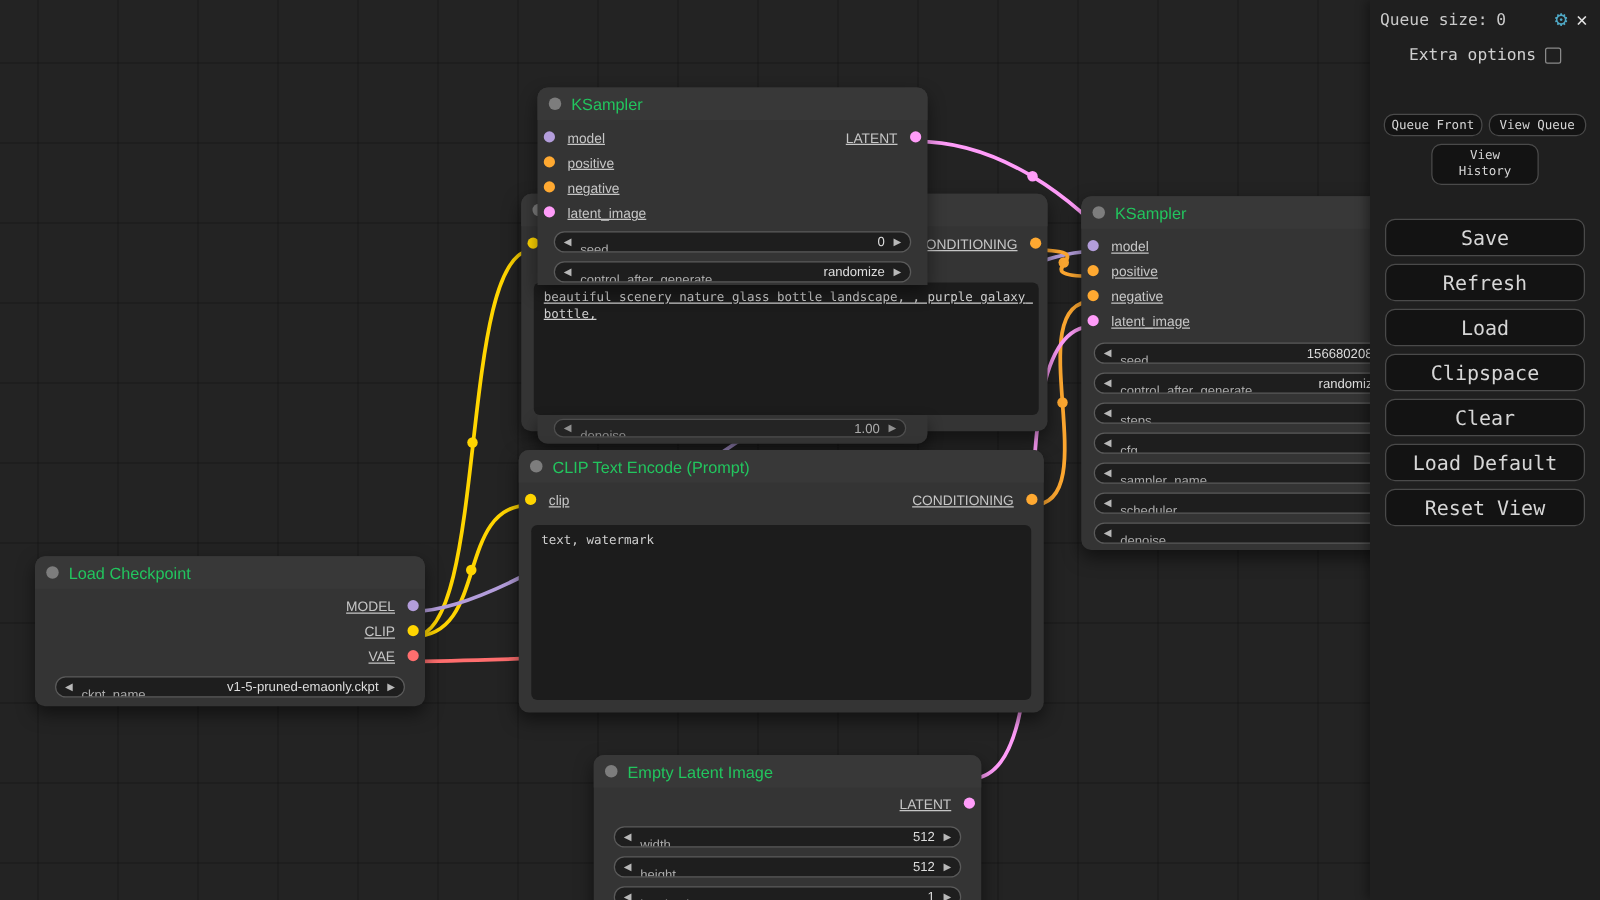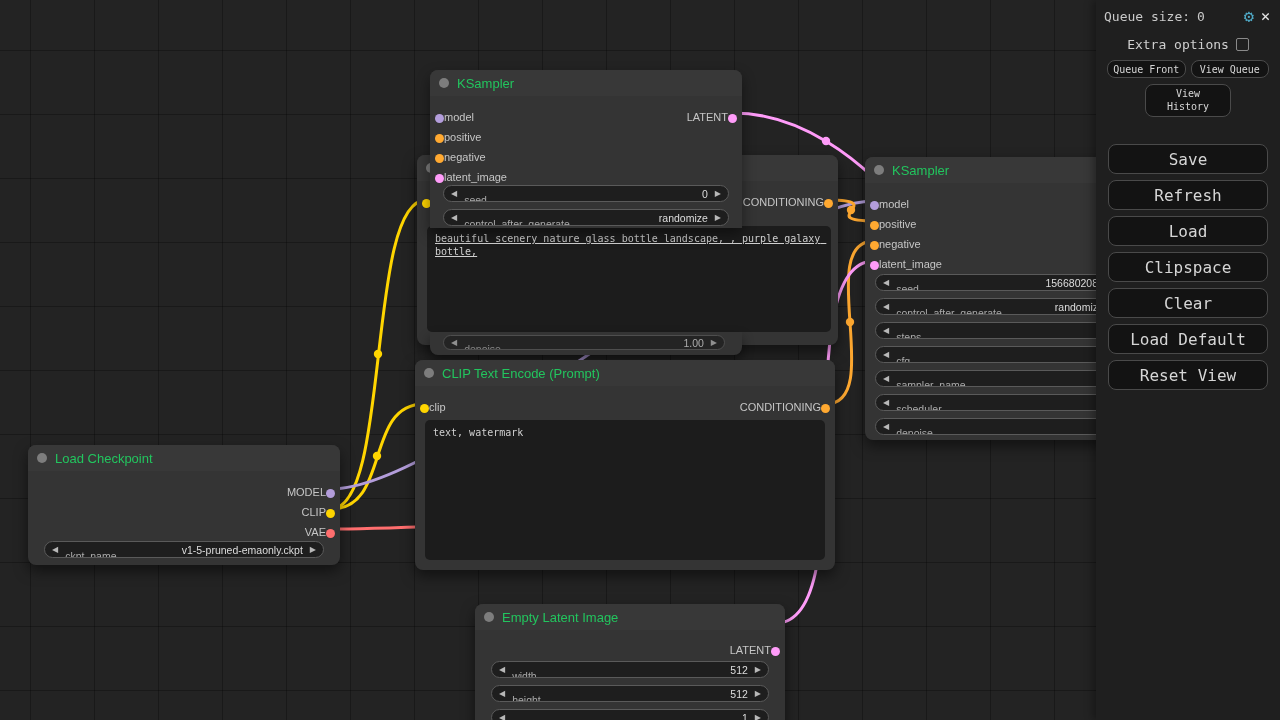--- a/index.html
+++ b/index.html
@@ -15,22 +15,22 @@
   .wires{position:absolute;left:0;top:0;z-index:1;pointer-events:none;}
 
   
   .node{position:absolute;background:#343434;border-radius:8px;
         box-shadow:0 6px 14px rgba(0,0,0,.5);z-index:3;}
   .node.back{z-index:2;}
   .nt{height:26px;background:#383838;border-radius:8px 8px 0 0;display:flex;
       align-items:center;padding:0 9px;gap:8px;color:#22c55e;font-size:13px;}
   .nt-dot{width:10px;height:10px;border-radius:50%;background:#7d7d7d;flex:0 0 auto;}
 
-  .slot{position:absolute;height:18px;display:flex;align-items:flex-end;gap:0;
-        font-size:11px;color:#c6c6c6;white-space:nowrap;}
+  .slot{position:absolute;height:18px;display:flex;align-items:flex-start;gap:10px;
+        font-size:11px;color:#c6c6c6;white-space:nowrap;text-decoration:underline;}
   .slot.in{left:5px;}
   .slot.out{right:5px;flex-direction:row-reverse;}
   .sdot{width:9px;height:9px;border-radius:50%;flex:0 0 auto;}
 
   .widget{position:absolute;height:17px;background:#1e1e1e;border:1px solid #5a5a5a;
           border-radius:10px;display:flex;align-items:center;padding:0 7px;
           font-size:10.5px;color:#999;box-sizing:border-box;white-space:nowrap;overflow:hidden;}
   .w-arrow{color:#b8b8b8;font-size:8px;line-height:1;flex:0 0 auto;}
   .w-label{margin-left:7px;color:#ababab;margin-top:12px;}
   .w-value{margin-left:auto;margin-right:7px;color:#ddd;}
@@ -56,21 +56,21 @@
   .xclose{font-size:15px;color:#e6e6e6;cursor:pointer;line-height:1;}
   .btn{background:#131313;border:1px solid #4a4a4a;border-radius:8px;color:#d6d6d6;
        display:flex;align-items:center;justify-content:center;cursor:pointer;
        font-family:"DejaVu Sans Mono",monospace;}
   .btn-qp{margin:9px 12px 0;height:31px;font-size:17px;}
   .extra{display:flex;align-items:center;justify-content:center;gap:7px;margin-top:12px;
          font-size:13px;color:#cfcfcf;}
   .chk{width:13px;height:13px;border:1px solid #8a8a8a;border-radius:2px;background:#1f1f1f;
        box-sizing:border-box;cursor:pointer;}
   .sb-small{display:flex;gap:5px;margin:8px 11px 0;}
-  .btn-sm{flex:1;height:16px;font-size:10px;border-radius:8px;}
+  .btn-sm{flex:1;height:16px;font-size:10px;border-radius:8px;margin-top:31px;}
   .btn-vh{width:84px;height:31px;margin:6px auto 0;font-size:10px;line-height:1.25;
           flex-direction:column;}
   .stack{margin-top:27px;}
   .btn-big{margin:6px 12px;height:28px;font-size:16px;}
 </style>
 </head>
 <body>
 
 <div class="canvas"></div>
 

